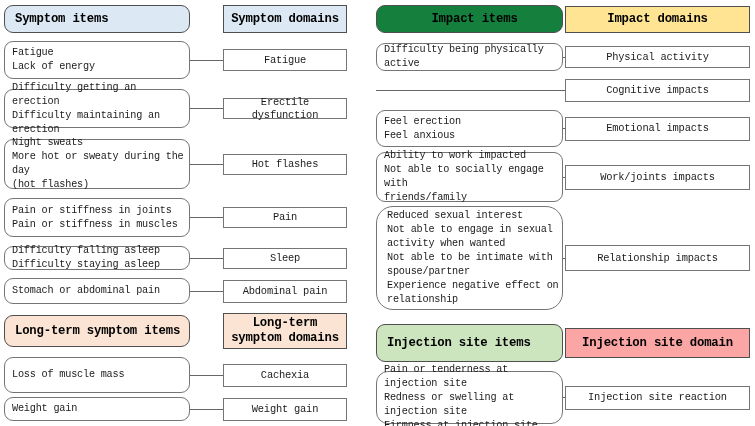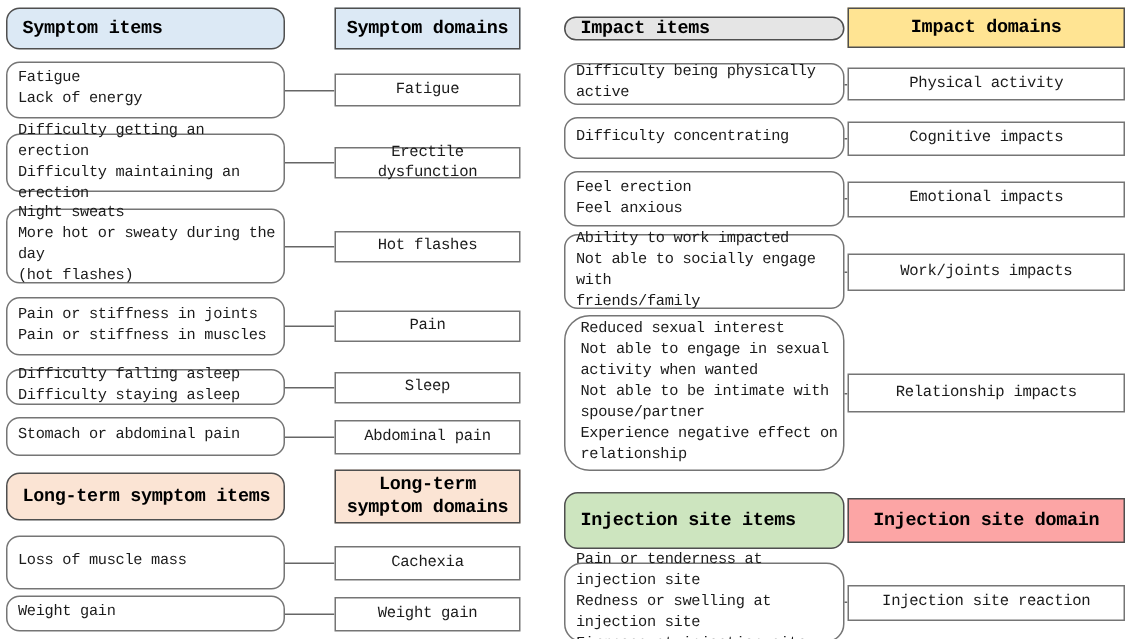--- a/index.html
+++ b/index.html
@@ -144,43 +144,40 @@
       <div class="dbox" style="height:23px">
         <span class="dtxt">Weight gain</span>
       </div>
     </div>
 
   </div>
 
   <div class="half" id="half-right">
 
     <div class="row" style="margin-top:5px">
-      <div class="hbox h-items" style="height: 16px; background: #e5e5e5;">
+      <div class="hbox h-items" style="height: 28px; background: #15803d; justify-content: center;">
         <span>Impact items</span>
       </div>
       <div class="spacer"></div>
       <div class="hbox h-dom" style="height: 27px; background: rgb(255, 228, 147);">
         <span>Impact domains</span>
       </div>
     </div>
 
     <div class="row" style="margin-top:10px">
       <div class="ibox" style="height:28px">
         <span class="itxt">Difficulty being physically active</span>
       </div>
       <div class="conn"></div>
       <div class="dbox" style="height:22px">
         <span class="dtxt">Physical activity</span>
       </div>
     </div>
 
     <div class="row" style="margin-top:8px">
-      <div class="ibox" style="height:28px">
-        <span class="itxt">Difficulty concentrating</span>
-      </div>
       <div class="conn"></div>
       <div class="dbox" style="height:23px">
         <span class="dtxt">Cognitive impacts</span>
       </div>
     </div>
 
     <div class="row" style="margin-top:8px">
       <div class="ibox" style="height:37px">
         <span class="itxt">Feel erection
 Feel anxious</span>

